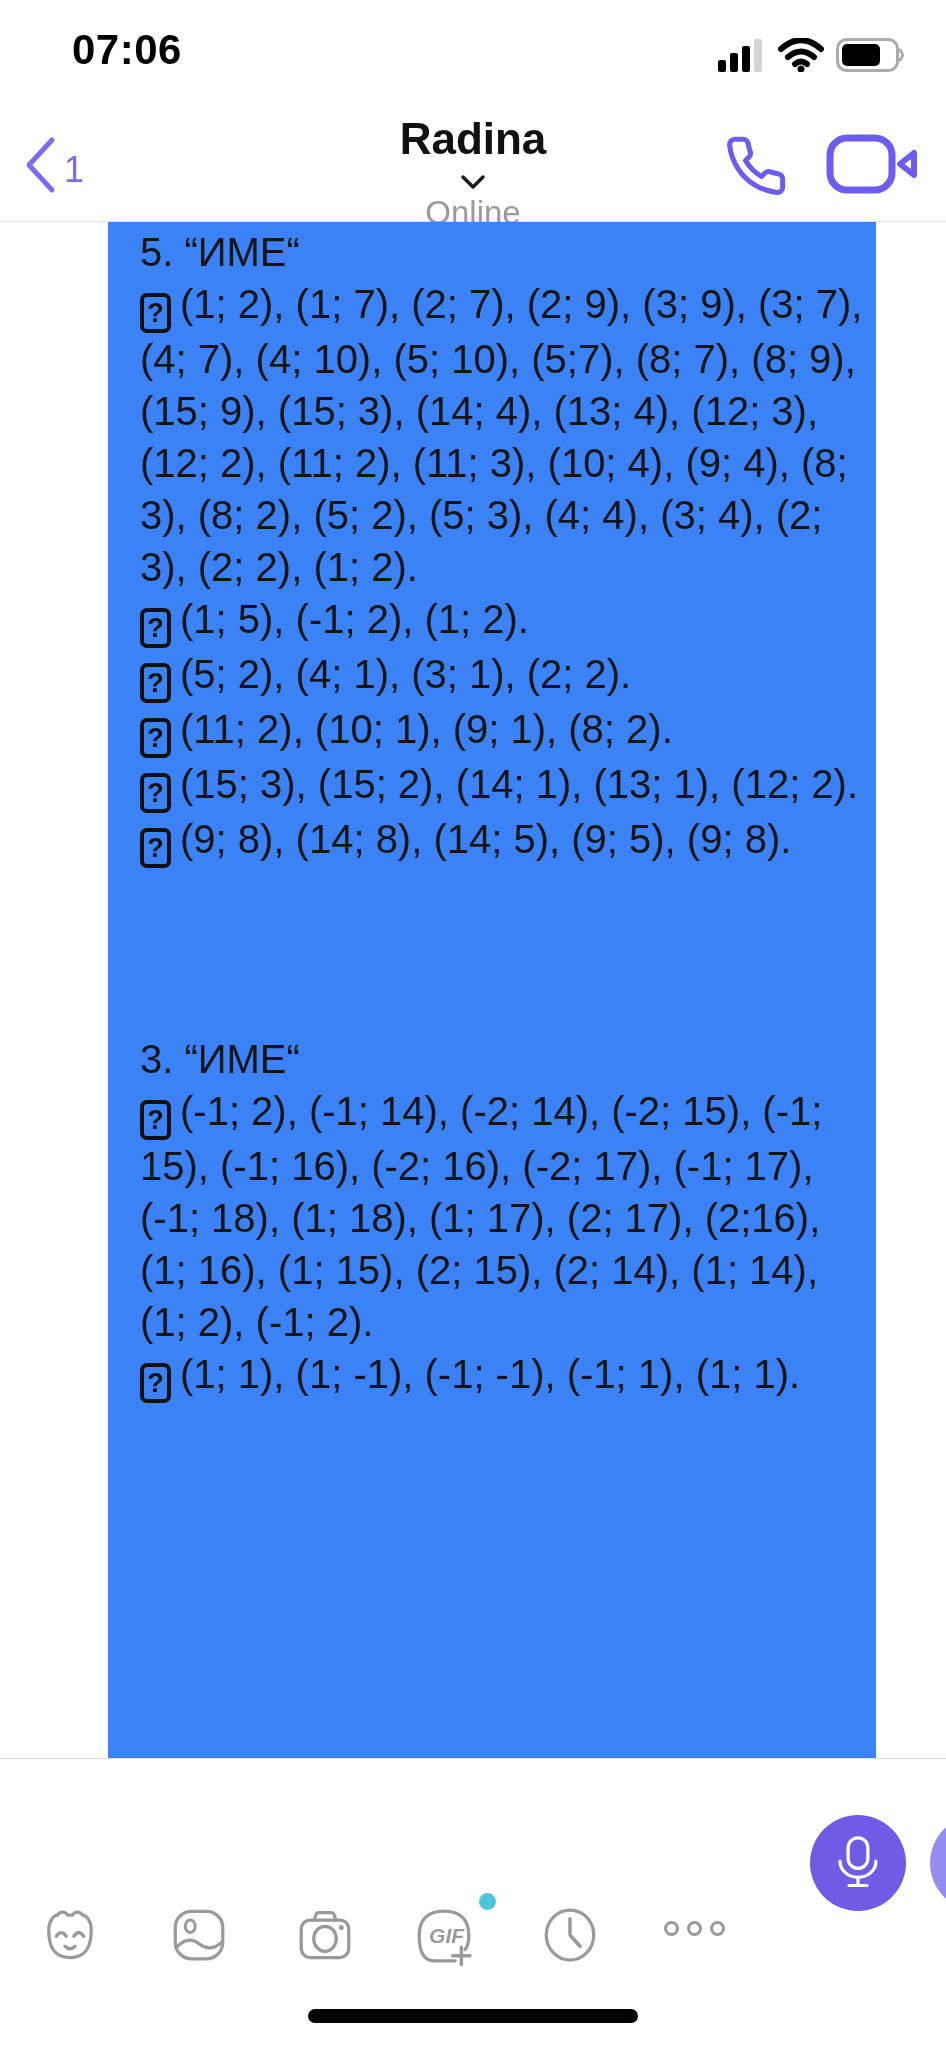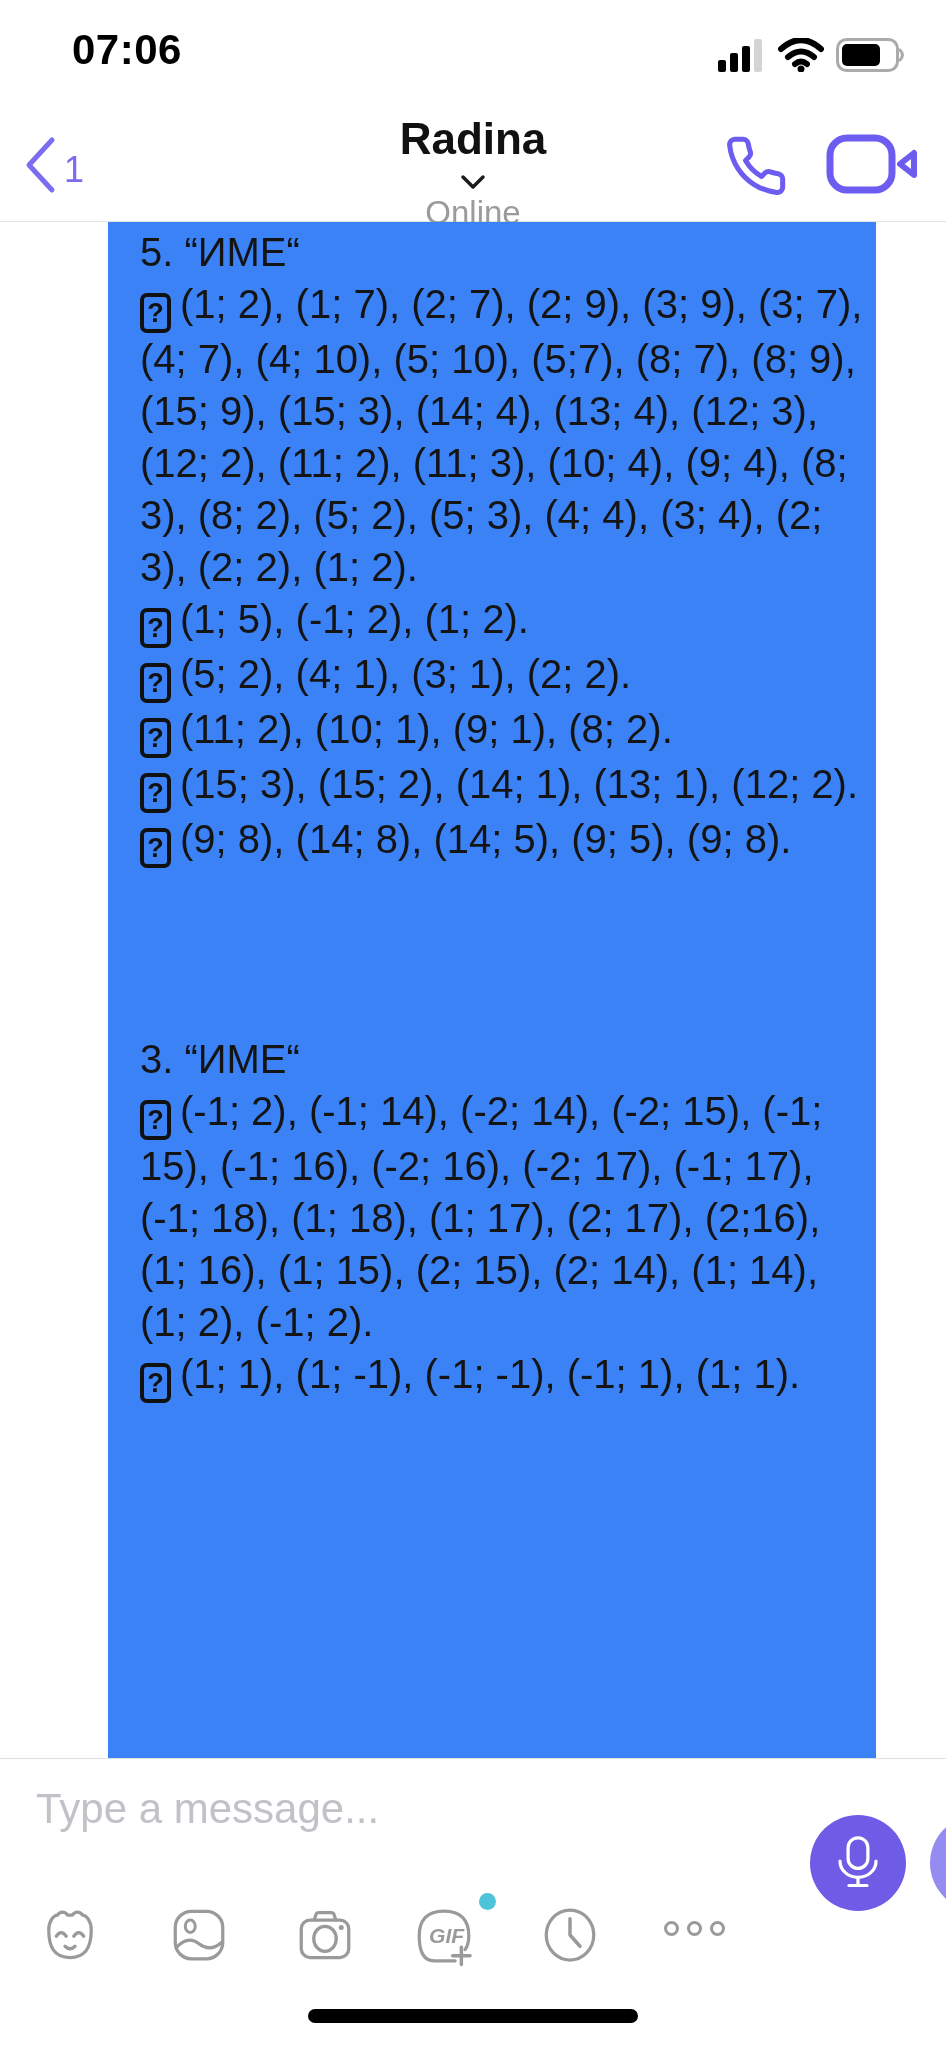--- a/index.html
+++ b/index.html
@@ -163,23 +163,20 @@
     <span>
       <svg width="56" height="56" viewBox="0 0 56 56">
         <line x1="28" y1="8" x2="28" y2="44" stroke="#7163ef" stroke-width="6.5" stroke-linecap="round"></line>
         <polyline points="10,28 28,46 46,28" fill="none" stroke="#7163ef" stroke-width="6.5" stroke-linecap="round" stroke-linejoin="round"></polyline>
       </svg>
     </span>
   </button>
 </div>
 
 <div class="composer">
-  <div class="composer-input">
-    <span class="placeholder">Type a message...</span>
-  </div>
 
   <button class="mic-btn">
     <span>
       <svg width="54" height="58" viewBox="0 0 60 64">
         <rect x="19" y="4" width="22" height="34" rx="11" fill="none" stroke="#fff" stroke-width="3.6"></rect>
         <path d="M10 30 a20 18 0 0 0 40 0" fill="none" stroke="#fff" stroke-width="3.6" stroke-linecap="round"></path>
         <line x1="30" y1="48" x2="30" y2="56" stroke="#fff" stroke-width="3.6" stroke-linecap="round"></line>
         <line x1="20" y1="57" x2="40" y2="57" stroke="#fff" stroke-width="3.6" stroke-linecap="round"></line>
       </svg>
     </span>

